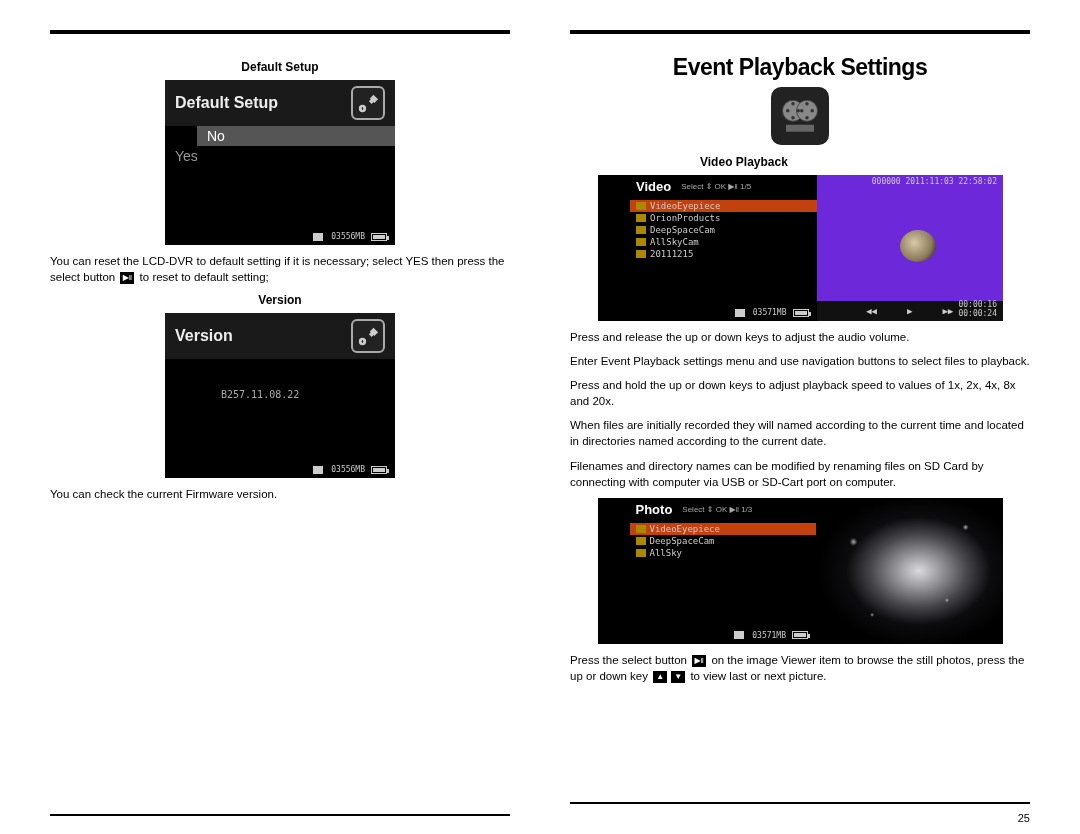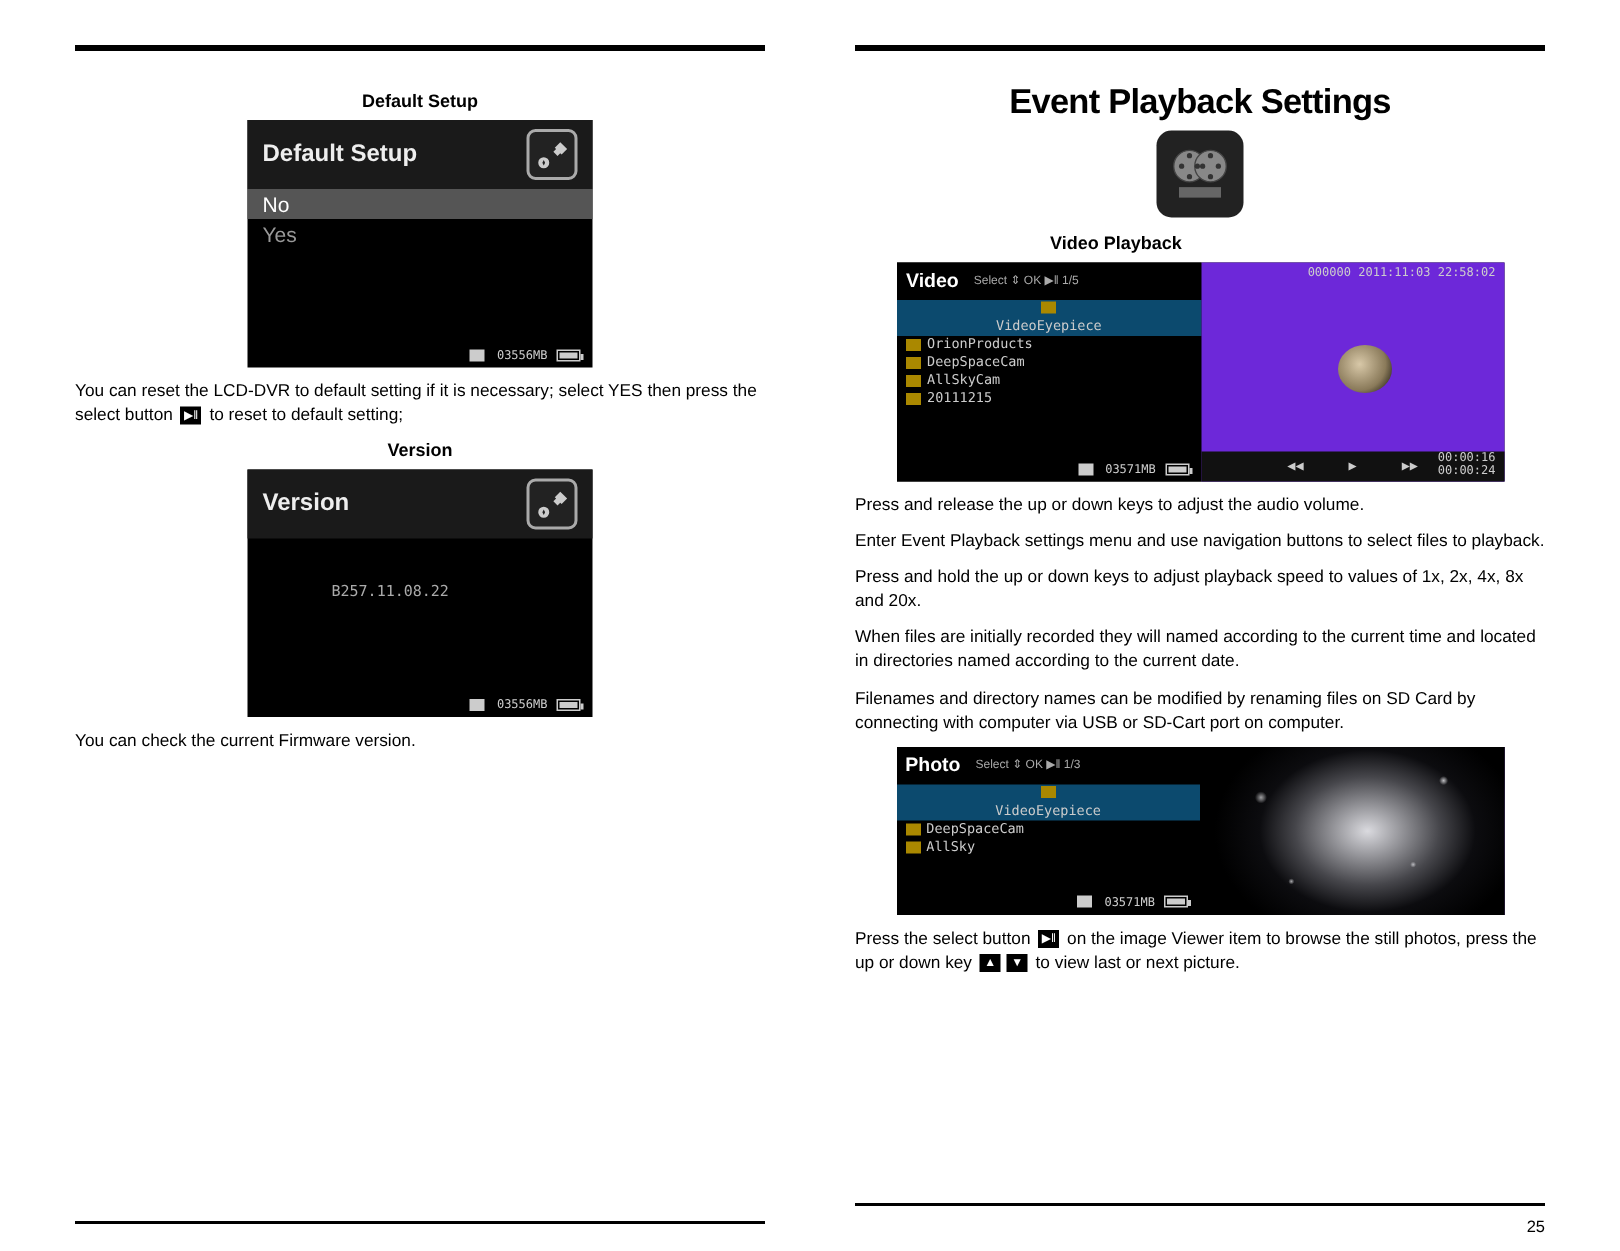--- a/index.html
+++ b/index.html
@@ -34,36 +34,36 @@
   .screenshot {
     background: #000;
     margin: 6px auto 8px auto;
     position: relative;
     color: #ccc;
     font-family: monospace;
   }
   .ds-ss { width: 230px; height: 165px; }
   .ver-ss { width: 230px; height: 165px; }
   .video-ss { width: 405px; height: 146px; margin-left: 28px; }
-  .photo-ss { width: 405px; height: 112px; }
+  .photo-ss { width: 405px; height: 146px; }
   .ss-header {
     background: #1a1a1a; color: #eee;
     font-family: Arial, sans-serif; font-weight: bold;
     font-size: 16px; padding: 6px 10px;
     display: flex; align-items: center; justify-content: space-between;
   }
   .tool-icon {
     width: 34px; height: 34px; border: 2px solid #aaa; border-radius: 6px;
     display: flex; align-items: center; justify-content: center;
     background: #222;
     color:#ddd;
   }
   .tool-icon svg { width: 22px; height: 22px; fill: #ccc; }
   .menu-opt { padding: 2px 10px; font-size: 14px; font-family: Arial,sans-serif; }
-  .menu-opt.selected { background: #555; color: #fff; }
+  .menu-opt.selected { background: #555; color: #fff; margin-left: 32px; }
   .menu-opt.unselected { color: #999; }
   .ss-footer {
     position: absolute; bottom: 4px; right: 8px;
     font-size: 8px; color: #ccc;
     display: flex; align-items: center; gap: 6px;
   }
   .sd-icon { display: inline-block; width: 10px; height: 8px; background: #ccc; margin-right: 2px; }
   .batt-icon { display: inline-block; width: 16px; height: 8px; border: 1px solid #ccc; position: relative; }
   .batt-icon::after { content:""; position:absolute; right:-3px; top:2px; width:2px; height:4px; background:#ccc; }
   .batt-icon::before { content:""; position:absolute; left:1px; top:1px; bottom:1px; width:12px; background:#ccc; }
@@ -74,25 +74,25 @@
     margin: 0 2px;
   }
   .film-icon {
     width: 58px; height: 58px; margin: 0 auto 10px auto;
     border-radius: 10px; background: #222;
     display:flex; align-items:center; justify-content:center;
     position:relative;
   }
   .film-icon svg { width:42px; height:42px; }
   .dual-ss { display: flex; }
-  .dual-left { flex:1; background:#000; position:relative; }
+  .dual-left { flex:1; background:#000; position:relative;padding-left:32px; }
   .dual-right { flex:1; background:#6d28d9; position:relative; }
   .folder-list { padding: 2px 0; }
   .folder-item { font-size: 9px; color: #ccc; padding: 1px 6px; display:flex; align-items:center; gap:4px;}
-  .folder-item.sel { background:#0c4a6e;flex-direction:column; }
+  .folder-item.sel { background:#c2410c; }
   .folder-icon { width:10px; height:8px; background:#a80; display:inline-block; }
   .video-header { font-size: 13px; color:#fff; font-family: Arial,sans-serif; font-weight:bold; padding:4px 6px; display:flex; align-items:center; gap:10px;}
   .video-header-sub { font-size:8px; font-weight:normal; color:#aaa;}
   .playbar { position:absolute; bottom:0; left:0; right:0; height:20px; background:#111; display:flex; align-items:center; justify-content:center; gap:30px; color:#ccc; font-size:9px;}
   .timestamps { position:absolute; right:6px; bottom:2px; font-size:8px; color:#ccc; text-align:right; line-height:1.1;}
   .top-info { position:absolute; top:2px; right:6px; font-size:8px; color:#ccc;}
   .planet {
     position:absolute; top:38%; left:45%; width:36px; height:32px;
     background: radial-gradient(circle at 40% 40%, #d8c8a8, #8a7a5a 60%, #000 100%);
     border-radius: 50%;

